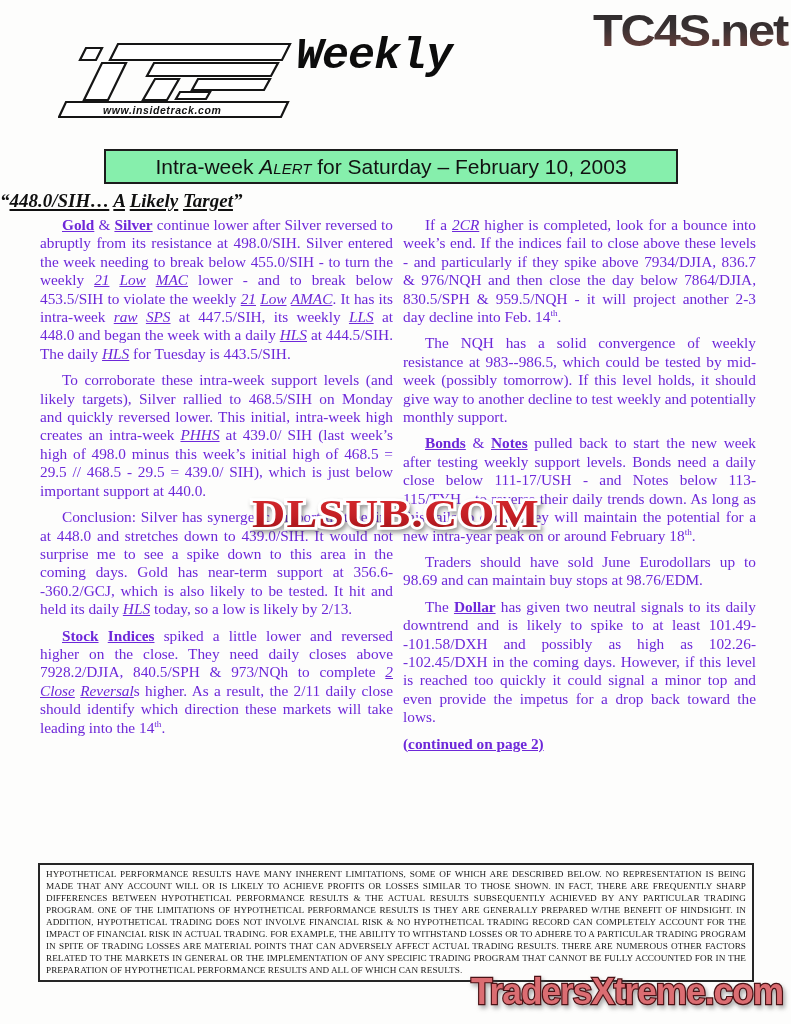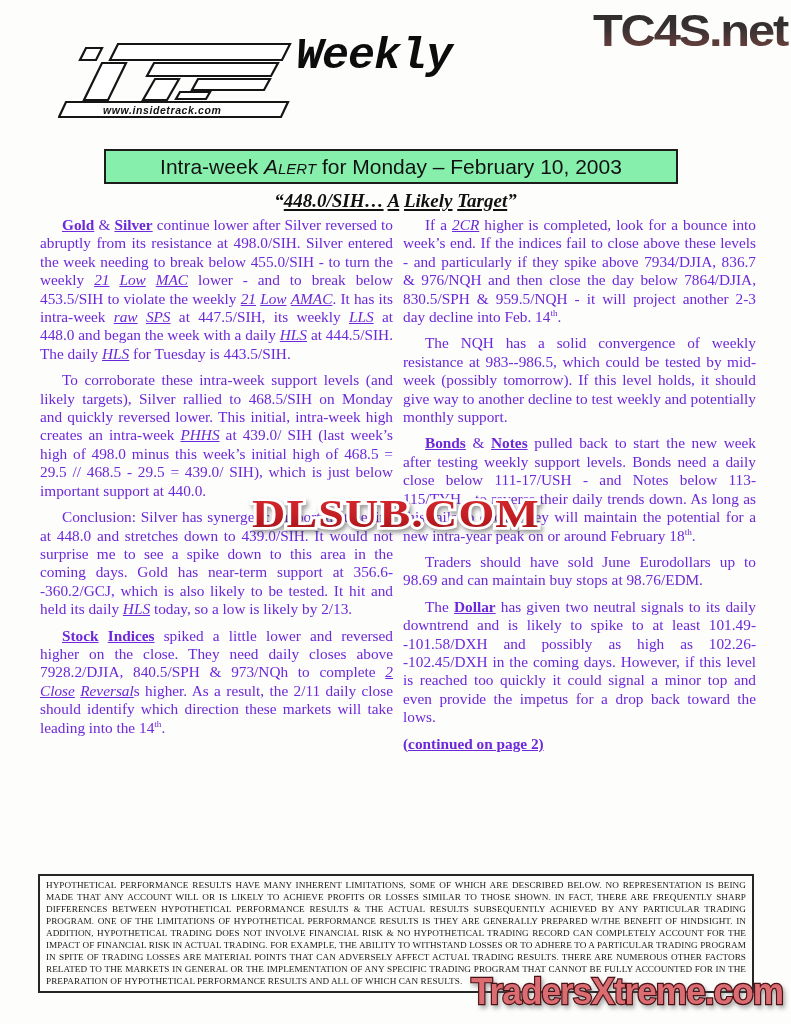--- a/index.html
+++ b/index.html
@@ -30,21 +30,21 @@
     left:104px;top:149px;width:570px;height:31px;
     border:2px solid #1c1c1c;background:#86efac;
     display:flex;align-items:center;justify-content:center;
     font-family:"Liberation Sans", sans-serif;
     font-size:21px;color:#111;white-space:pre;
   }
   #alert-box .s-sc{font-variant:small-caps;font-style:italic;}
 
   
   #headline{
-    left:0;right:0;top:190px;text-align:center;
+    left:0;right:0;top:190px;
     font-weight:bold;font-style:italic;font-size:19px;color:#101010;
     white-space:pre;
   }
 
   
   #columns{left:40px;top:216px;width:716px;display:flex;gap:10px;}
   .col{flex:1 1 0;min-width:0;}
   p.para{
     margin:0 0 8px 0;text-indent:22px;text-align:justify;
     font-size:15.3px;line-height:18.4px;color:#6d28d9;
@@ -55,21 +55,20 @@
   .s-bu{font-weight:bold;text-decoration:underline;text-decoration-thickness:1px;}
   .s-iu{font-style:italic;text-decoration:underline;text-decoration-thickness:1px;}
   .s-u{text-decoration:underline;text-decoration-thickness:1.5px;text-underline-offset:2px;}
   .s-sup{vertical-align:super;font-size:0.6em;line-height:0;}
 
   
   #disclaimer-box{
     left:38px;top:863px;width:700px;
     border:2px solid #262626;background:#fdfdfc;
     padding:3px 6px 4px 6px;
-    margin-top:11px;
   }
   #disclaimer-text{
     font-family:"Liberation Serif", serif;
     font-size:9.2px;line-height:12px;letter-spacing:0.05px;
     text-align:justify;color:#1a1a1a;
   }
 
   
   #dlsub-svg{left:246px;top:487px;width:300px;height:52px;
     filter:drop-shadow(2px 3px 2px rgba(40,40,40,0.45));}
@@ -101,21 +100,21 @@
     <polygon points="122,52 152,52 148,59 118,59"></polygon>
     <polygon points="8,62 230,62 223,77 1,77"></polygon>
   </g>
   <text x="45" y="73.5" font-family="Liberation Sans, sans-serif" font-weight="bold" font-style="italic" font-size="10.5" letter-spacing="0.6" fill="#111">www.insidetrack.com</text>
 </svg>
 
 <div id="masthead-name" class="abs">
   <div class="line1">Weekly</div>
 </div>
 
-<div id="alert-box" class="abs"><span>Intra-week </span><span class="s-sc">Alert</span><span> for Monday – February 10, 2003</span></div>
+<div id="alert-box" class="abs"><span>Intra-week </span><span class="s-sc">Alert</span><span> for Saturday – February 10, 2003</span></div>
 
 <div id="headline" class="abs"><span>“</span><span class="s-u">448.0/SIH…</span><span> </span><span class="s-u">A</span><span> </span><span class="s-u">Likely</span><span> </span><span class="s-u">Target</span><span>”</span></div>
 
 <div id="columns" class="abs">
   <div class="col">
       <p class="para"><span class="s-bu">Gold</span><span> &amp; </span><span class="s-bu">Silver</span><span> continue lower after Silver reversed to abruptly from its resistance at 498.0/SIH.  Silver entered the week needing to break below 455.0/SIH - to turn the weekly </span><span class="s-iu">21</span><span> </span><span class="s-iu">Low</span><span> </span><span class="s-iu">MAC</span><span> lower - and to break below 453.5/SIH to violate the weekly </span><span class="s-iu">21</span><span> </span><span class="s-iu">Low</span><span> </span><span class="s-iu">AMAC</span><span>.  It has its intra-week </span><span class="s-iu">raw</span><span> </span><span class="s-iu">SPS</span><span> at 447.5/SIH, its weekly </span><span class="s-iu">LLS</span><span> at 448.0 and began the week with a daily </span><span class="s-iu">HLS</span><span> at 444.5/SIH.  The daily </span><span class="s-iu">HLS</span><span> for Tuesday is 443.5/SIH.</span></p>
       <p class="para"><span>To corroborate these intra-week support levels (and likely targets), Silver rallied to 468.5/SIH on Monday and quickly reversed lower.  This initial, intra-week high creates an intra-week </span><span class="s-iu">PHHS</span><span> at 439.0/ SIH (last week’s high of 498.0 minus this week’s initial high of 468.5 = 29.5 // 468.5 - 29.5 = 439.0/ SIH), which is just below important support at 440.0.</span></p>
       <p class="para"><span>Conclusion:  Silver has synergetic support that begins at 448.0 and stretches down to 439.0/SIH.  It would not surprise me to see a spike down to this area in the coming days.  Gold has near-term support at 356.6--360.2/GCJ, which is also likely to be tested.  It hit and held its daily </span><span class="s-iu">HLS</span><span> today, so a low is likely by 2/13.</span></p>
       <p class="para gap"><span class="s-bu">Stock</span><span> </span><span class="s-bu">Indices</span><span> spiked a little lower and reversed higher on the close.  They need daily closes above 7928.2/DJIA, 840.5/SPH &amp; 973/NQh to complete </span><span class="s-iu">2</span><span> </span><span class="s-iu">Close</span><span> </span><span class="s-iu">Reversal</span><span>s higher.  As a result, the 2/11 daily close should identify which direction these markets will take leading into the 14</span><span class="s-sup">th</span><span>.</span></p>
     </div>

